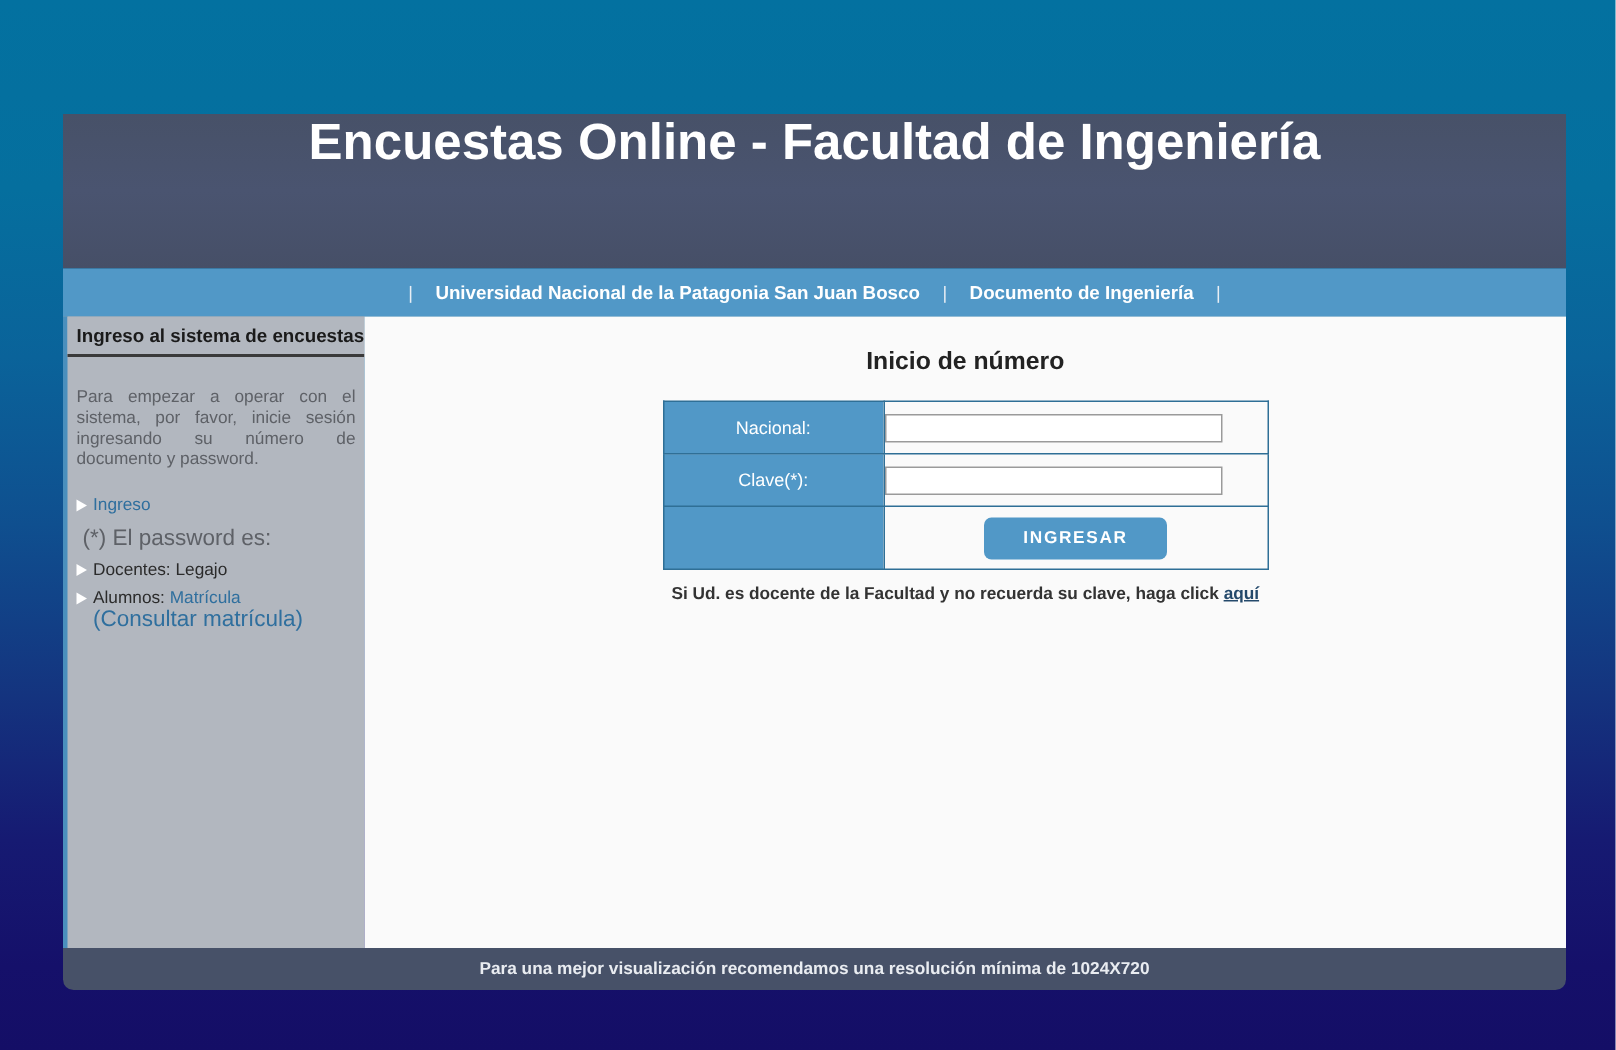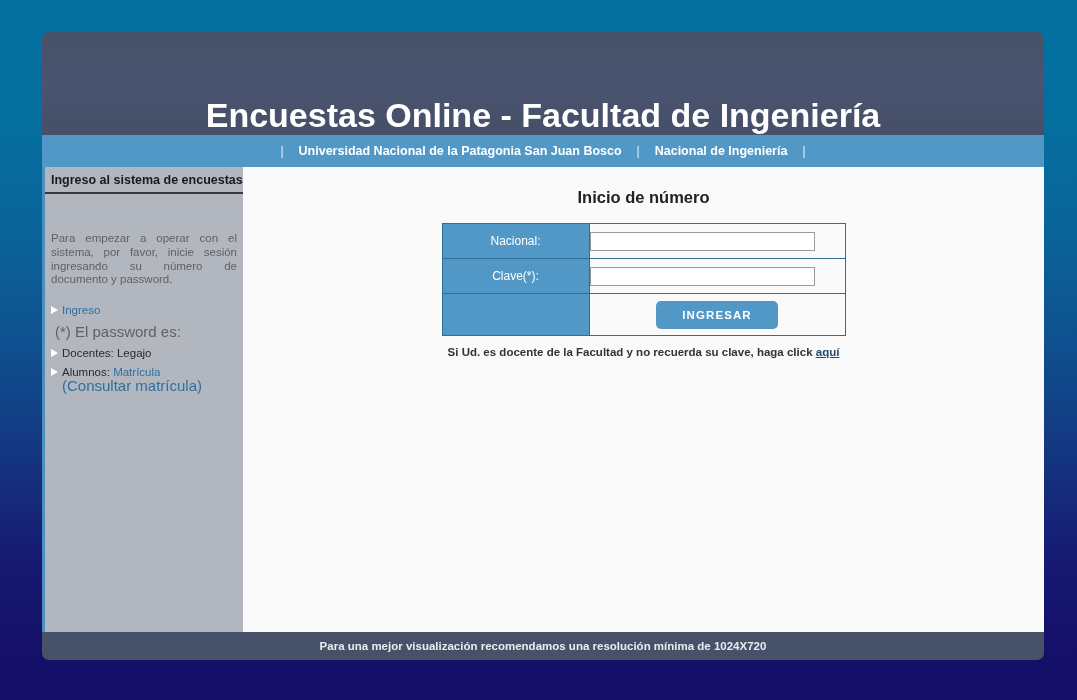--- a/index.html
+++ b/index.html
@@ -33,23 +33,24 @@
     overflow: hidden;
     display: flex;
     flex-direction: column;
   }
 
   
   .header {
     height: 103px;
     background: linear-gradient(180deg, #475168 0%, #4a5470 50%, #464f67 100%);
     display: flex;
-    align-items: flex-end;
+    align-items: flex-start;
     justify-content: center;
     flex: 0 0 auto;
+    margin-top: 44px;
   }
   .header-title {
     color: #ffffff;
     font-size: 34px;
     font-weight: bold;
     letter-spacing: 0px;
     white-space: nowrap;
   }
 
   
@@ -95,25 +96,24 @@
   .sidebar-header {
     background: #b2b7bf;
     border-bottom: 2px solid #3a3a3a;
     padding: 6px 6px 5px 6px;
     color: #1a1a1a;
     font-size: 12.5px;
     font-weight: bold;
     white-space: nowrap;
   }
   .sidebar-body {
-    padding: 7px 6px 6px 6px;
+    padding: 21px 6px 6px 6px;
     color: #5d6066;
     font-size: 11.5px;
     line-height: 1.22;
-    margin-top: 31px;
   }
   .sidebar-intro {
     text-align: justify;
     color: #5e6167;
     margin: 0 0 16px 0;
     font-size: 11.5px;
     line-height: 1.2;
   }
   .side-item {
     display: flex;
@@ -251,21 +251,21 @@
 <div id="page">
 
   <div class="header">
     <div class="header-title">Encuestas Online - Facultad de Ingeniería</div>
   </div>
 
   <div class="navbar">
     <span class="nav-sep">|</span>
     <a class="nav-link" href="#">Universidad Nacional de la Patagonia San Juan Bosco</a>
     <span class="nav-sep">|</span>
-    <a class="nav-link" href="#">Nacional de Ingeniería</a>
+    <a class="nav-link" href="#">Documento de Ingeniería</a>
     <span class="nav-sep">|</span>
   </div>
 
   <div class="body-row">
 
     <div class="sidebar">
       <div class="sidebar-header">Ingreso al sistema de encuestas</div>
       <div class="sidebar-body">
         <p class="sidebar-intro">Para empezar a operar con el sistema, por favor, inicie sesión ingresando su número de documento y password.</p>
 

